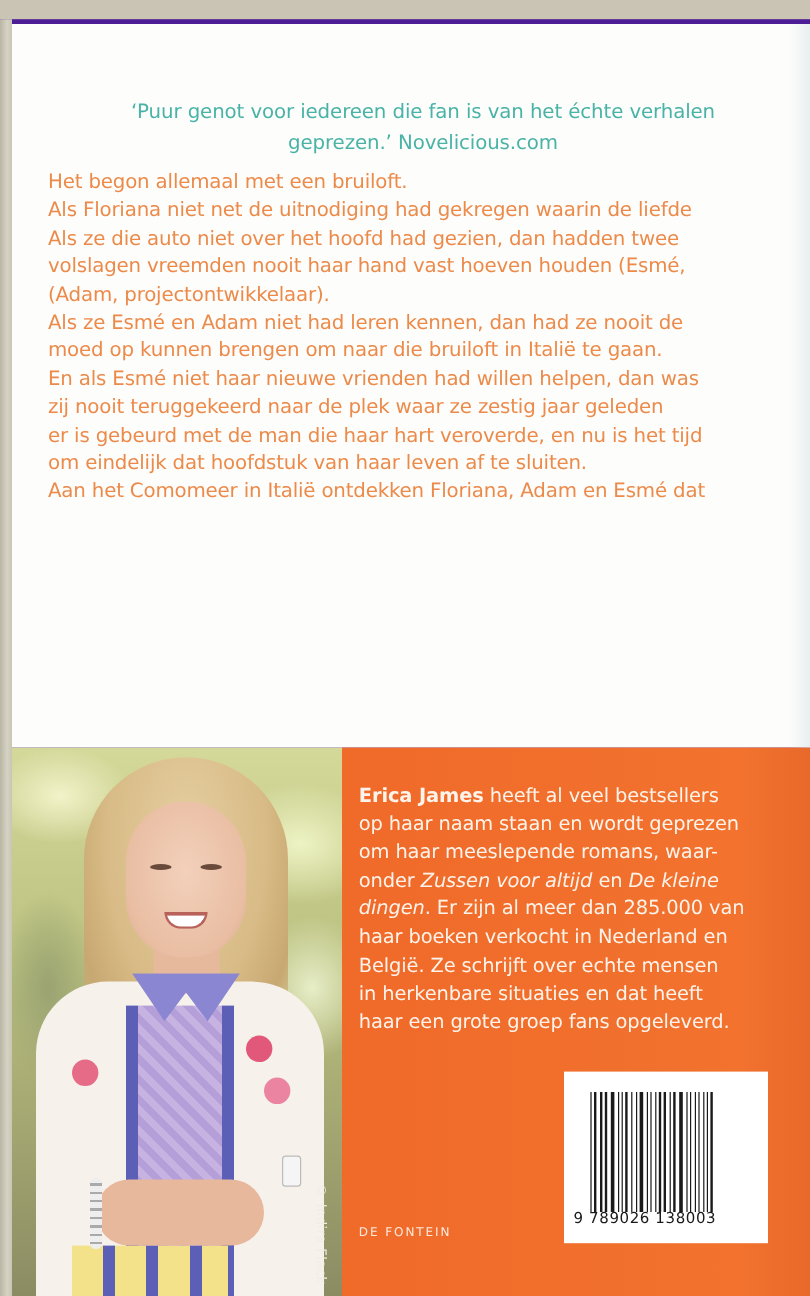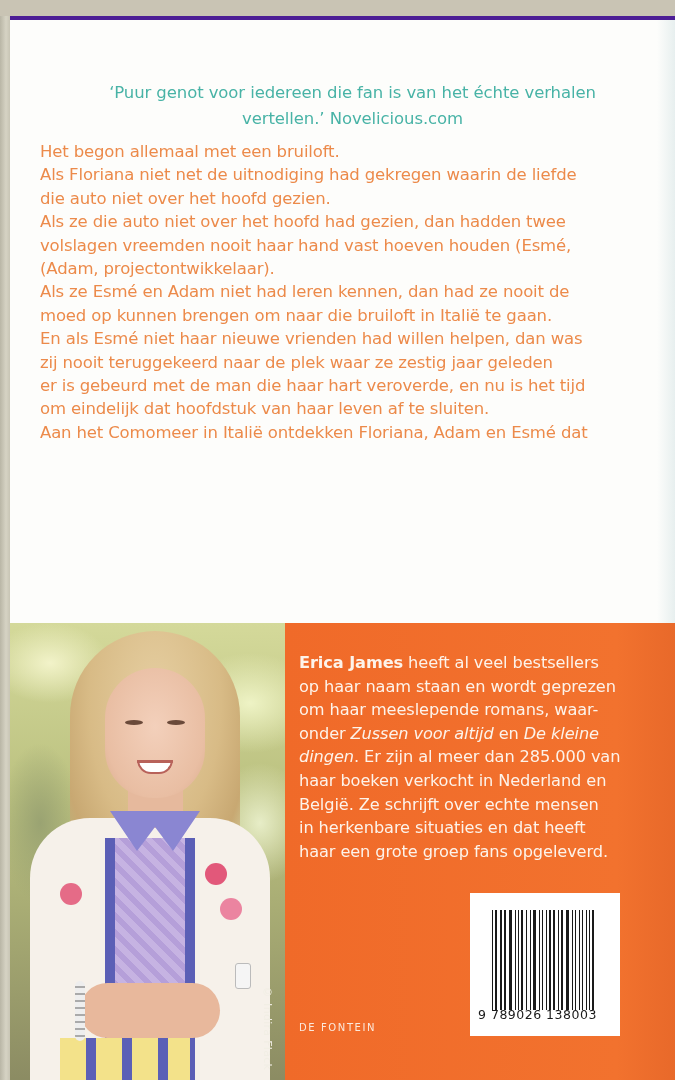--- a/index.html
+++ b/index.html
@@ -110,21 +110,21 @@
       color: #fdf3ea; font-size: 16.2px; line-height: 23.6px; letter-spacing: -0.1px;
     }
     .bio p { white-space: nowrap; }
     .bio b { font-weight: bold; }
     .bio i { font-style: italic; }
     .publisher {
       position: absolute; left: 14px; top: 399px;
       color: #fbe9dc; font-size: 10px; letter-spacing: 1.6px; font-weight: normal;
     }
     .barcode-box {
-      position: absolute; left: 185px; top: 270px; width: 150px; height: 143px;
+      position: absolute; left: 185px; top: 270px; width: 170px; height: 143px;
       background: #ffffff;
     }
     .barcode {
       position: absolute; left: 22px; top: 17px; width: 135px; height: 100px;
       display: flex; align-items: stretch;
     }
     .barcode span { display: block; background: #1a1a1a; }
     .barcode-num {
       position: absolute; left: 8px; top: 114px; width: 155px;
       font-family: "DejaVu Sans", sans-serif; font-size: 12.5px; color: #1a1a1a; letter-spacing: 0.5px;
@@ -136,28 +136,27 @@
   </style>
 </head>
 <body>
 
 <div class="cover">
   <div class="spine-edge"></div>
 
   <div class="top-panel">
     <div class="quote">
       <p>‘Puur genot voor iedereen die fan is van het échte verhalen</p>
-      <p>vertellen.’ Novelicious.com</p>
+      <p>geprezen.’ Novelicious.com</p>
     </div>
   </div>
 
   <div class="blurb">
     <p>Het begon allemaal met een bruiloft.</p>
     <p>Als Floriana niet net de uitnodiging had gekregen waarin de liefde</p>
-    <p>die auto niet over het hoofd gezien.</p>
     <p>Als ze die auto niet over het hoofd had gezien, dan hadden twee</p>
     <p>volslagen vreemden nooit haar hand vast hoeven houden (Esmé,</p>
     <p>(Adam, projectontwikkelaar).</p>
     <p>Als ze Esmé en Adam niet had leren kennen, dan had ze nooit de</p>
     <p>moed op kunnen brengen om naar die bruiloft in Italië te gaan.</p>
     <p>En als Esmé niet haar nieuwe vrienden had willen helpen, dan was</p>
     <p>zij nooit teruggekeerd naar de plek waar ze zestig jaar geleden</p>
     <p>er is gebeurd met de man die haar hart veroverde, en nu is het tijd</p>
     <p>om eindelijk dat hoofdstuk van haar leven af te sluiten.</p>
     <p>Aan het Comomeer in Italië ontdekken Floriana, Adam en Esmé dat</p>

